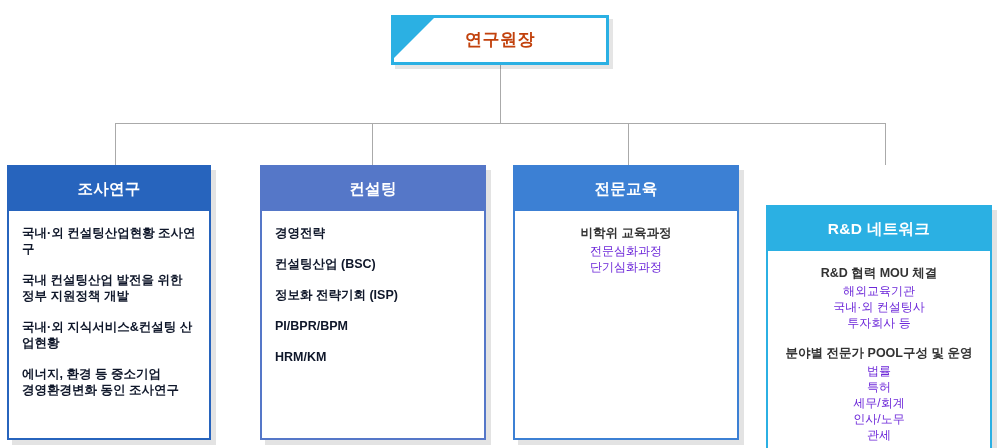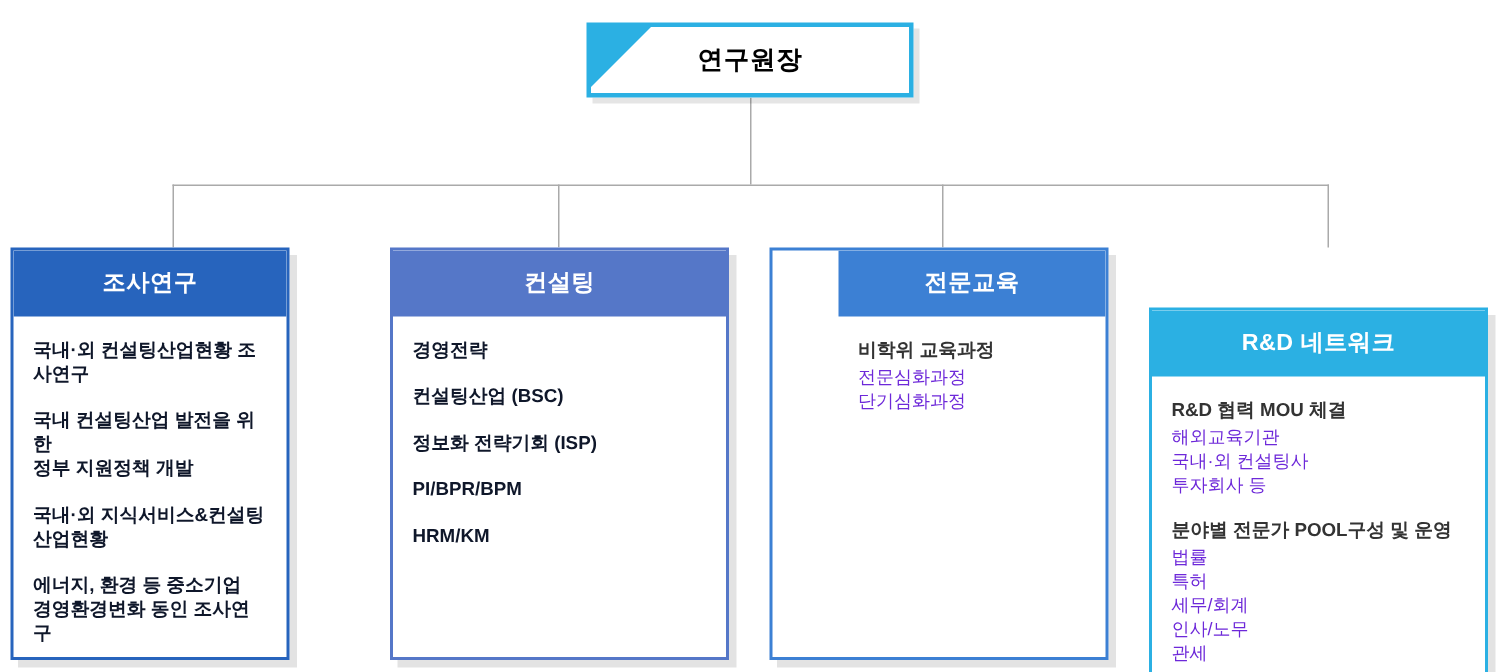--- a/index.html
+++ b/index.html
@@ -76,21 +76,21 @@
     text-align: center;
     font-size: 15.5px;
     font-weight: bold;
     color: #ffffff;
     letter-spacing: 0.3px;
   }
   .col-body {
     padding: 14px 13px 10px 13px;
   }
 
-  .group { margin-bottom: 14px; }
+  .group { margin-bottom: 14px; text-align: center; }
   .group:last-child { margin-bottom: 0; }
 
   .item-main {
     font-size: 12.5px;
     font-weight: bold;
     color: #333333;
     line-height: 17px;
     margin-bottom: 1px;
     white-space: pre-line;
   }
@@ -105,40 +105,40 @@
     font-size: 12.5px;
     font-weight: bold;
     color: #0f172a;
     line-height: 16px;
     white-space: pre-line;
     margin-bottom: 15px;
   }
   .plain-entry:last-child { margin-bottom: 0; }
 
   
-  #col-1 { left: 7px;   width: 186px; height: 275px; }
+  #col-1 { left: 7px;   width: 204px; height: 275px; }
   #col-2 { left: 260px; width: 226px; height: 275px; }
-  #col-3 { left: 513px; width: 226px; height: 275px; padding-left: 44px; }
+  #col-3 { left: 513px; width: 226px; height: 275px; }
   #col-4 { left: 766px; width: 226px; height: 275px; }
 </style>
 </head>
 <body>
 
 <div id="canvas">
 
   <div class="conn conn-v" style="left: 500px; top: 65px; height: 58px; background: rgb(170, 170, 170);"></div>
   <div class="conn conn-h" style="left: 115px; top: 123px; width: 771px; background: rgb(170, 170, 170);"></div>
   <div class="conn conn-v" style="left: 115px; top: 123px; height: 42px; background: rgb(170, 170, 170);"></div>
   <div class="conn conn-v" style="left: 372px; top: 123px; height: 42px; background: rgb(170, 170, 170);"></div>
   <div class="conn conn-v" style="left: 628px; top: 123px; height: 42px; background: rgb(170, 170, 170);"></div>
   <div class="conn conn-v" style="left: 885px; top: 123px; height: 42px; background: rgb(170, 170, 170);"></div>
 
   <div class="root-box" style="border-color: rgb(43, 176, 227);">
     <div class="root-accent" style="border-top-color: rgb(43, 176, 227);"></div>
-    <div class="root-title" style="color: #000000;">연구원장</div>
+    <div class="root-title" style="color: #c2410c;">연구원장</div>
   </div>
 
   <div class="col" id="col-1" style="border-color: rgb(39, 100, 189);">
     <div class="col-header" style="background: rgb(39, 100, 189);">조사연구</div>
     <div class="col-body">
       <div class="plain-entry">국내·외 컨설팅산업현황 조사연구</div>
       <div class="plain-entry">국내 컨설팅산업 발전을 위한
 정부 지원정책 개발</div>
       <div class="plain-entry">국내·외 지식서비스&amp;컨설팅 산업현황</div>
       <div class="plain-entry">에너지, 환경 등 중소기업

